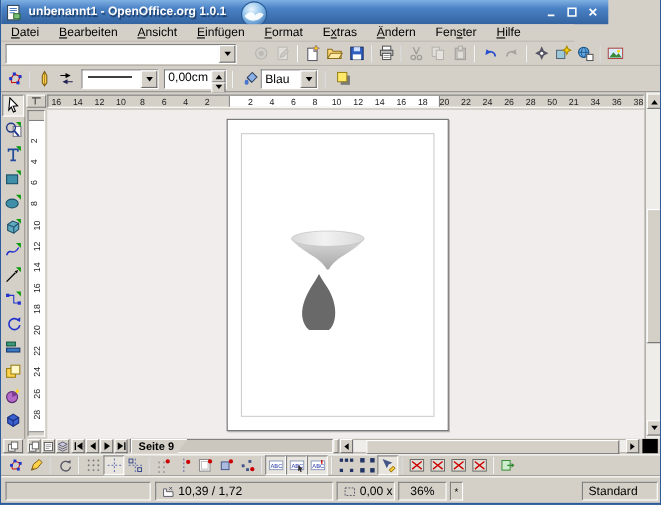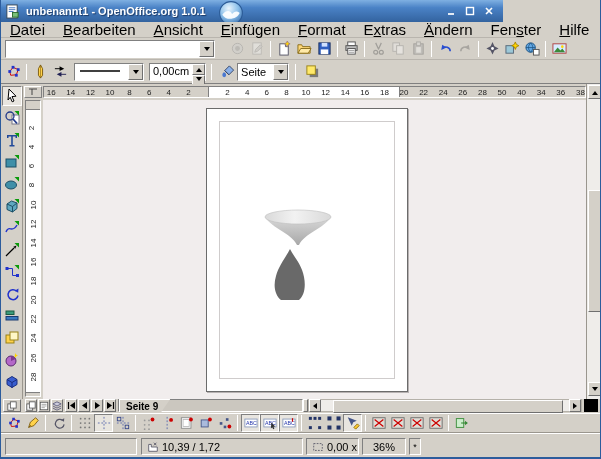--- a/index.html
+++ b/index.html
@@ -2,33 +2,33 @@
 <html><head>
 <meta charset="utf-8">
 <style>
   * { box-sizing: border-box; margin:0; padding:0; }
   html,body { margin:0; }
   body { font-family:"Liberation Sans", sans-serif; background:#707070; }
   #win { position:relative; width:601px; height:459px; background:#d4d0c8; overflow:hidden;
          border-left:1px solid #2c5c9c; border-right:1px solid #2c5c9c; border-bottom:2px solid #2c5c9c; }
 
   
-  .titlebar { position:absolute; left:0; top:0; width:502px; height:22px;
+  .titlebar { position:absolute; left:0; top:0; width:552px; height:22px;
       background:linear-gradient(180deg,#7fb0e2 0%,#4a82c6 35%,#33639f 100%);
       display:flex; align-items:center; color:#fff; }
   .titlebar .appicon { width:15px; height:15px; margin:0 6px 0 4px; }
   .titlebar .ttext { font-size:11px; font-weight:bold; text-shadow:1px 1px 1px #1c3a66; }
   .titlebar .oologo { width:26px; height:26px; margin-left:12px; margin-top:3px; }
   .winbtns { margin-left:auto; display:flex; gap:3px; margin-right:6px; }
   .winbtn { width:16px; height:14px; display:flex; align-items:center; justify-content:center; }
   .winbtn svg { width:10px; height:10px; }
 
   
   .menubar { position:absolute; left:0; top:22px; width:521px; height:16px; background:#d4d0c8;
-      display:flex; align-items:center; gap:0; font-size:15px; border-bottom:1px solid #b9b5ae; }
+      display:flex; align-items:center; gap:0; font-size:11px; border-bottom:1px solid #b9b5ae; }
   .menuitem { padding:1px 9px; cursor:default; }
   .menuitem u { text-decoration:underline; }
 
   
   .tb { display:flex; align-items:center; background:#d4d0c8; }
   .tbtn { width:20px; height:19px; display:flex; align-items:center; justify-content:center;
           border:1px solid transparent; }
   .tbtn svg { width:15px; height:15px; }
   .tbtn.active { border-color:#808080 #ffffff #ffffff #808080; background:#e8e5df; }
   .tbtn.disabled svg { opacity:.4; filter:grayscale(1); }
@@ -377,21 +377,21 @@
     <span class="tbtn">
         <span style="display: flex; align-items: center; justify-content: center;">
           <svg viewBox="0 0 16 16" xmlns="http://www.w3.org/2000/svg">
             <path d="M5 7l5-5 4.5 4.5-5 5z" fill="#8ab0e8" stroke="#334466"></path>
             <path d="M3.5 9c-2 2.8-.5 5 1 5s3-2.2 1-5z" fill="#4a78d0"></path>
             <path d="M5 7l4.5 4.5" stroke="#334466"></path>
           </svg>
         </span>
       </span>
     <div class="combo" style="width:52px;">
-      <span class="cval">Seite</span>
+      <span class="cval">Blau</span>
       <span class="cbtn">
           <span class="darr"></span>
         </span>
     </div>
     <span class="sep" style="margin:0 6px;"></span>
     <span class="tbtn">
         <span style="display: flex; align-items: center; justify-content: center;">
           <svg viewBox="0 0 16 16" xmlns="http://www.w3.org/2000/svg">
             <rect x="5" y="5" width="9" height="9" fill="#7a7a7a"></rect>
             <rect x="2" y="2" width="9" height="9" fill="#ffe96a" stroke="#998218"></rect>
@@ -546,21 +546,21 @@
         <span class="rtick" style="left: 281.6px;">12</span>
         <span class="rtick" style="left: 301.2px;">14</span>
         <span class="rtick" style="left: 320.8px;">16</span>
         <span class="rtick" style="left: 340.4px;">18</span>
         <span class="rtick" style="left: 360px;">20</span>
         <span class="rtick" style="left: 379.6px;">22</span>
         <span class="rtick" style="left: 399.2px;">24</span>
         <span class="rtick" style="left: 418.8px;">26</span>
         <span class="rtick" style="left: 438.4px;">28</span>
         <span class="rtick" style="left: 458px;">50</span>
-        <span class="rtick" style="left: 477.6px;">40</span>
+        <span class="rtick" style="left: 477.6px;">21</span>
         <span class="rtick" style="left: 497.2px;">34</span>
         <span class="rtick" style="left: 516.8px;">36</span>
         <span class="rtick" style="left: 536.4px;">38</span>
       </div>
     <div class="vruler">
         <div class="white"></div>
         <span class="rtick" style="top: 27.12px;">2</span>
         <span class="rtick" style="top: 46.24px;">4</span>
         <span class="rtick" style="top: 65.36px;">6</span>
         <span class="rtick" style="top: 84.48px;">8</span>
@@ -927,15 +927,18 @@
           </svg>
         </span>
       <span>0,00 x 0,00</span>
     </div>
     <div class="sfield center" style="left:361px;width:44px;">
       <span>36%</span>
     </div>
     <div class="sfield center" style="left:408px;width:12px;padding:0;font-size:9px;">
       <span>*</span>
     </div>
+    <div class="sfield" style="left:528px;width:69px;">
+      <span>Standard</span>
+    </div>
   </div>
 
 </div>
 
 </body></html>

